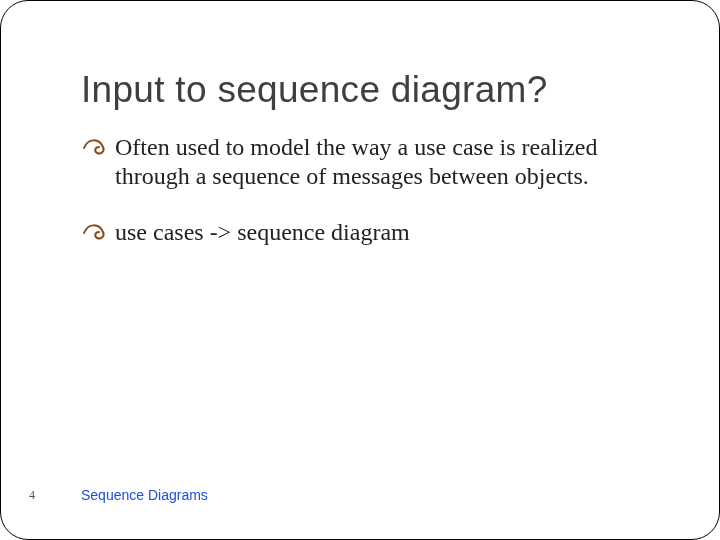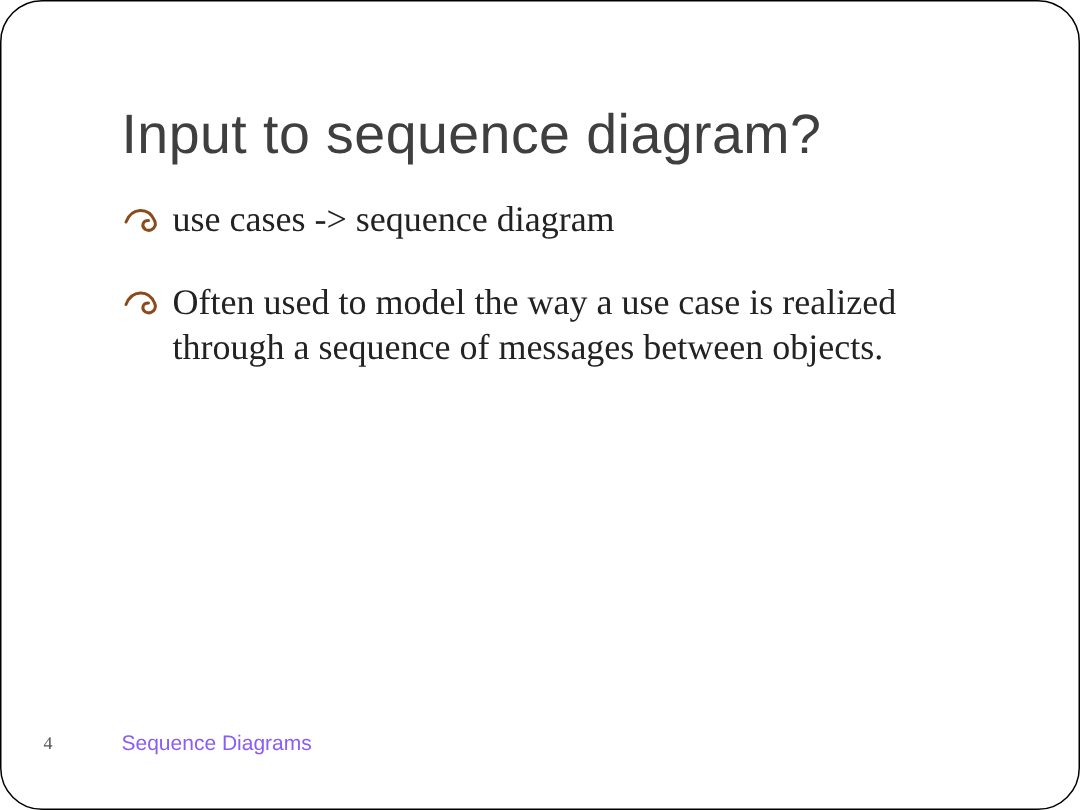--- a/index.html
+++ b/index.html
@@ -51,21 +51,21 @@
   .bullets li .curl svg {
     width: 28px;
     height: 22px;
     display: block;
   }
   .footer {
     position: absolute;
     left: 80px;
     bottom: 36px;
     font-size: 14px;
-    color: #8b5cf6;
+    color: #1d4ed8;
     font-family: Arial, Helvetica, sans-serif;
   }
   .pagenum {
     position: absolute;
     left: 28px;
     bottom: 36px;
     font-family: "Times New Roman", Times, serif;
     font-size: 12px;
     color: #555;
   }
@@ -76,27 +76,27 @@
 <div class="slide">
   <h1 class="title">Input to sequence diagram?</h1>
 
   <ul class="bullets">
     <li>
       <span class="curl">
         <svg viewBox="0 0 28 22">
             <path d="M3 13 C 7 3, 18 3, 22 12 C 24 16, 20 20, 16 18 C 13 16, 14 12, 18 12" fill="none" stroke="#8a4a1a" stroke-width="2" stroke-linecap="round"></path>
           </svg>
       </span>
-      <span>use cases -&gt; sequence diagram</span>
+      <span>Often used to model the way a use case is realized through a sequence of messages between objects.</span>
     </li>
     <li>
       <span class="curl">
         <svg viewBox="0 0 28 22">
             <path d="M3 13 C 7 3, 18 3, 22 12 C 24 16, 20 20, 16 18 C 13 16, 14 12, 18 12" fill="none" stroke="#8a4a1a" stroke-width="2" stroke-linecap="round"></path>
           </svg>
       </span>
-      <span>Often used to model the way a use case is realized through a sequence of messages between objects.</span>
+      <span>use cases -&gt; sequence diagram</span>
     </li>
   </ul>
 
   <div class="pagenum">4</div>
   <div class="footer">Sequence Diagrams</div>
 </div>
 
 </body></html>

